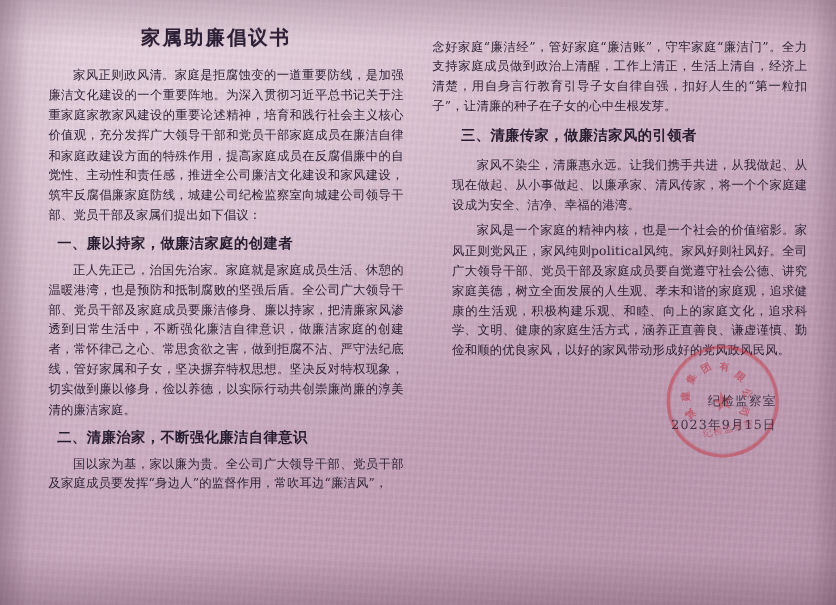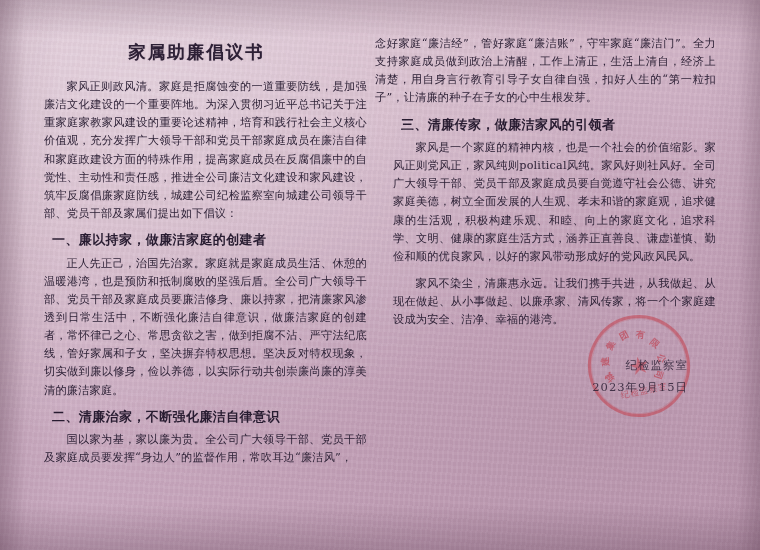--- a/index.html
+++ b/index.html
@@ -44,25 +44,25 @@
       linear-gradient(to right, rgba(90,60,80,0.35) 0, rgba(90,60,80,0.05) 26px, rgba(0,0,0,0) 60px),
       linear-gradient(to left, rgba(90,60,80,0.30) 0, rgba(90,60,80,0.05) 22px, rgba(0,0,0,0) 55px),
       linear-gradient(to bottom, rgba(90,60,80,0.22) 0, rgba(0,0,0,0) 38px),
       linear-gradient(to top, rgba(90,60,80,0.28) 0, rgba(0,0,0,0) 46px);
     pointer-events: none;
   }
 
   .sheet {
     position: absolute;
     left: 26px;
-    top: 24px;
+    top: 6px;
     width: 708px;
     height: 520px;
     display: flex;
-    gap: 8px;
+    gap: 26px;
     z-index: 2;
   }
 
   .col {
     width: 341px;
     position: relative;
   }
 
   .doc-title {
     text-align: center;
@@ -174,26 +174,26 @@
       <p class="indent">家风正则政风清。家庭是拒腐蚀变的一道重要防线，是加强廉洁文化建设的一个重要阵地。为深入贯彻习近平总书记关于注重家庭家教家风建设的重要论述精神，培育和践行社会主义核心价值观，充分发挥广大领导干部和党员干部家庭成员在廉洁自律和家庭政建设方面的特殊作用，提高家庭成员在反腐倡廉中的自觉性、主动性和责任感，推进全公司廉洁文化建设和家风建设，筑牢反腐倡廉家庭防线，城建公司纪检监察室向城建公司领导干部、党员干部及家属们提出如下倡议：</p>
 
       <h2 class="section">一、廉以持家，做廉洁家庭的创建者</h2>
       <p class="indent">正人先正己，治国先治家。家庭就是家庭成员生活、休憩的温暖港湾，也是预防和抵制腐败的坚强后盾。全公司广大领导干部、党员干部及家庭成员要廉洁修身、廉以持家，把清廉家风渗透到日常生活中，不断强化廉洁自律意识，做廉洁家庭的创建者，常怀律己之心、常思贪欲之害，做到拒腐不沾、严守法纪底线，管好家属和子女，坚决摒弃特权思想。坚决反对特权现象，切实做到廉以修身，俭以养德，以实际行动共创崇廉尚廉的淳美清的廉洁家庭。</p>
 
       <h2 class="section">二、清廉治家，不断强化廉洁自律意识</h2>
       <p class="indent">国以家为基，家以廉为贵。全公司广大领导干部、党员干部及家庭成员要发挥“身边人”的监督作用，常吹耳边“廉洁风”，</p>
     </div>
 
     <div class="col">
-      <p style="margin-top:11px;">念好家庭“廉洁经”，管好家庭“廉洁账”，守牢家庭“廉洁门”。全力支持家庭成员做到政治上清醒，工作上清正，生活上清自，经济上清楚，用自身言行教育引导子女自律自强，扣好人生的“第一粒扣子”，让清廉的种子在子女的心中生根发芽。</p>
+      <p style="margin-top:28px;">念好家庭“廉洁经”，管好家庭“廉洁账”，守牢家庭“廉洁门”。全力支持家庭成员做到政治上清醒，工作上清正，生活上清自，经济上清楚，用自身言行教育引导子女自律自强，扣好人生的“第一粒扣子”，让清廉的种子在子女的心中生根发芽。</p>
 
       <h2 class="section">三、清廉传家，做廉洁家风的引领者</h2>
+      <p class="indent" style="margin-top:9px;">家风不染尘，清廉惠永远。让我们携手共进，从我做起、从现在做起、从小事做起、以廉承家、清风传家，将一个个家庭建设成为安全、洁净、幸福的港湾。</p>
+
       <p class="indent">家风是一个家庭的精神内核，也是一个社会的价值缩影。家风正则党风正，家风纯则political风纯。家风好则社风好。全司广大领导干部、党员干部及家庭成员要自觉遵守社会公德、讲究家庭美德，树立全面发展的人生观、孝未和谐的家庭观，追求健康的生活观，积极构建乐观、和睦、向上的家庭文化，追求科学、文明、健康的家庭生活方式，涵养正直善良、谦虚谨慎、勤俭和顺的优良家风，以好的家风带动形成好的党风政风民风。</p>
-
-      <p class="indent" style="margin-top:9px;">家风不染尘，清廉惠永远。让我们携手共进，从我做起、从现在做起、从小事做起、以廉承家、清风传家，将一个个家庭建设成为安全、洁净、幸福的港湾。</p>
 
       <div class="sign-block">
         <div class="seal">
           <div class="star">★</div>
           <div class="ring-text">
               <span style="transform: translate(-33.9449px, 12px) rotate(-120deg);">城</span>
               <span style="transform: translate(-38.4049px, -7.54082px) rotate(-85.7143deg);">建</span>
               <span style="transform: translate(-31.0823px, -26.1987px) rotate(-51.4286deg);">集</span>
               <span style="transform: translate(-14.5217px, -37.4895px) rotate(-17.1429deg);">团</span>
               <span style="transform: translate(5.52168px, -37.4895px) rotate(17.1429deg);">有</span>

